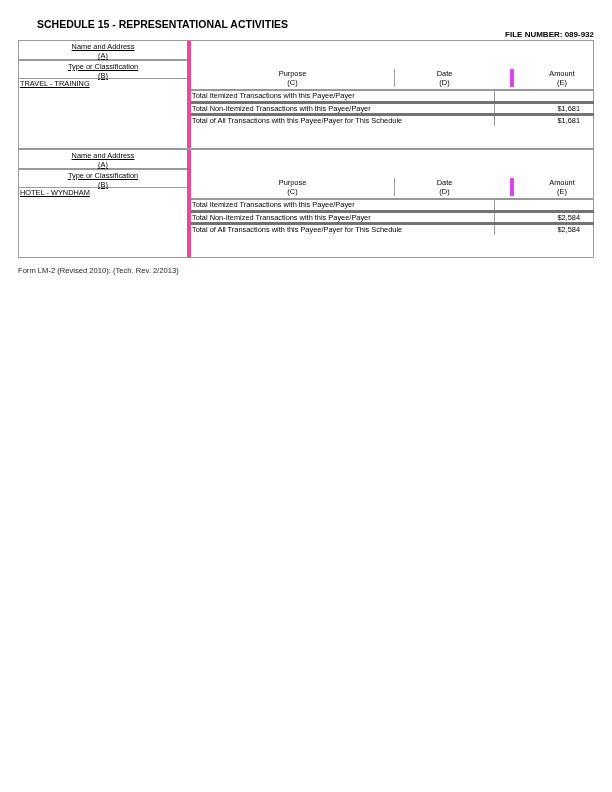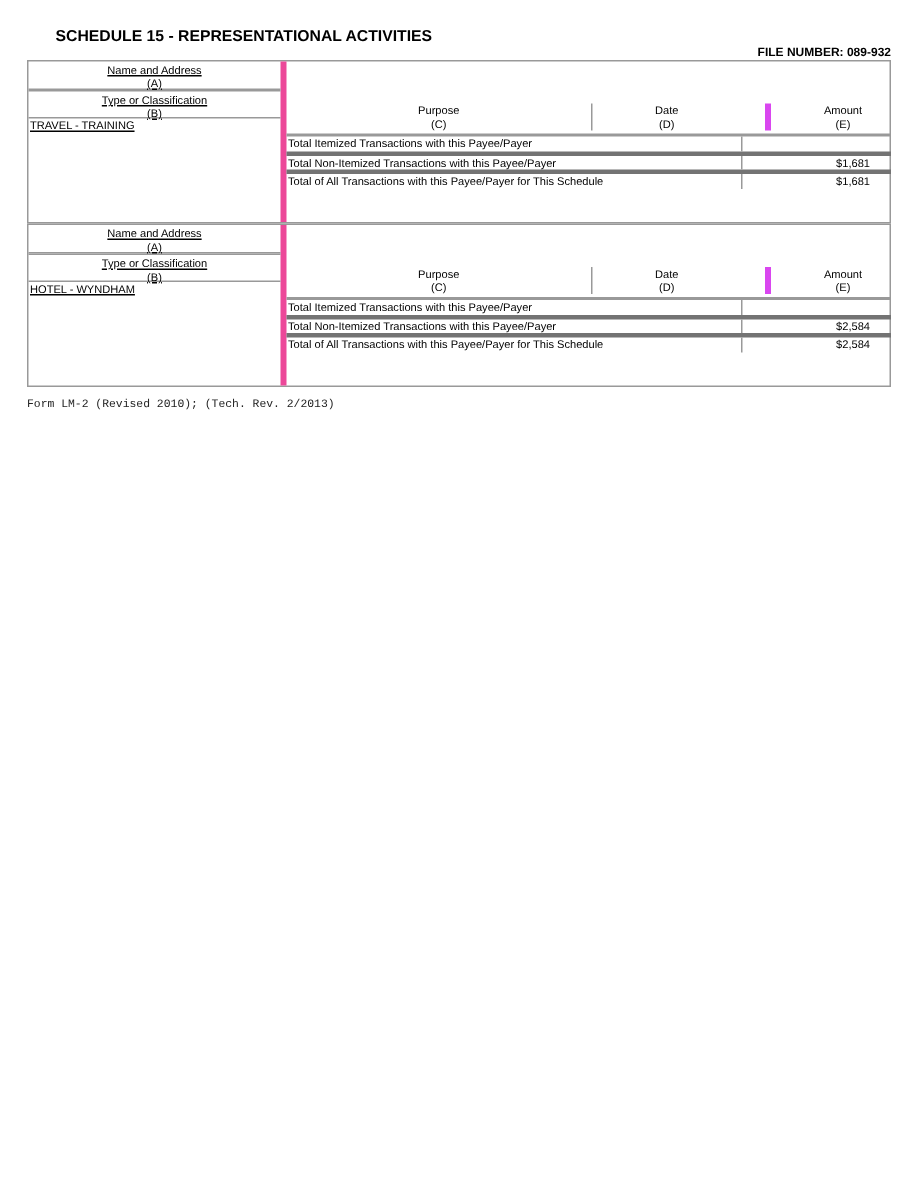--- a/index.html
+++ b/index.html
@@ -16,21 +16,21 @@
   .right { position:absolute; left:172px; top:0; width:403px; height:100%; font-size:7.4px; }
   .colhdr { position:absolute; top:28px; text-align:center; line-height:9px; }
   .c-purpose { left:0; width:203px; }
   .c-date { left:203px; width:100px; border-left:1px solid #999; box-sizing:border-box; top:28px; }
   .c-amount { left:303px; width:100px; border-left:4px solid #d946ef; box-sizing:border-box;margin-left:16px; }
   .rows { position:absolute; top:48px; left:0; width:403px; border-top:2px solid #999; }
   .row { position:relative; height:9.5px; line-height:9.5px; border-bottom:3px solid #737373; }
   .row:last-child { border-bottom:none; }
   .row .lbl { position:absolute; left:1px; white-space:nowrap; }
   .row .amt { position:absolute; left:303px; width:100px; text-align:right; border-left:1px solid #999; box-sizing:border-box; height:100%; padding-right:14px; }
-  .footer { position:absolute; left:18px; top:266px; font-family:Liberation Mono, monospace; font-size:7.6px; color:#222; }
+  .footer { position:absolute; left:18px; top:266px; font-family:Liberation Sans, sans-serif; font-size:7.6px; color:#222; }
 </style>
 </head>
 <body>
 
 <div class="title">SCHEDULE 15 - REPRESENTATIONAL ACTIVITIES</div>
 <div class="filenum">FILE NUMBER: 089-932</div>
 
 <div class="block" style="top:40px;">
   <div class="left">
     <div class="hdr">

